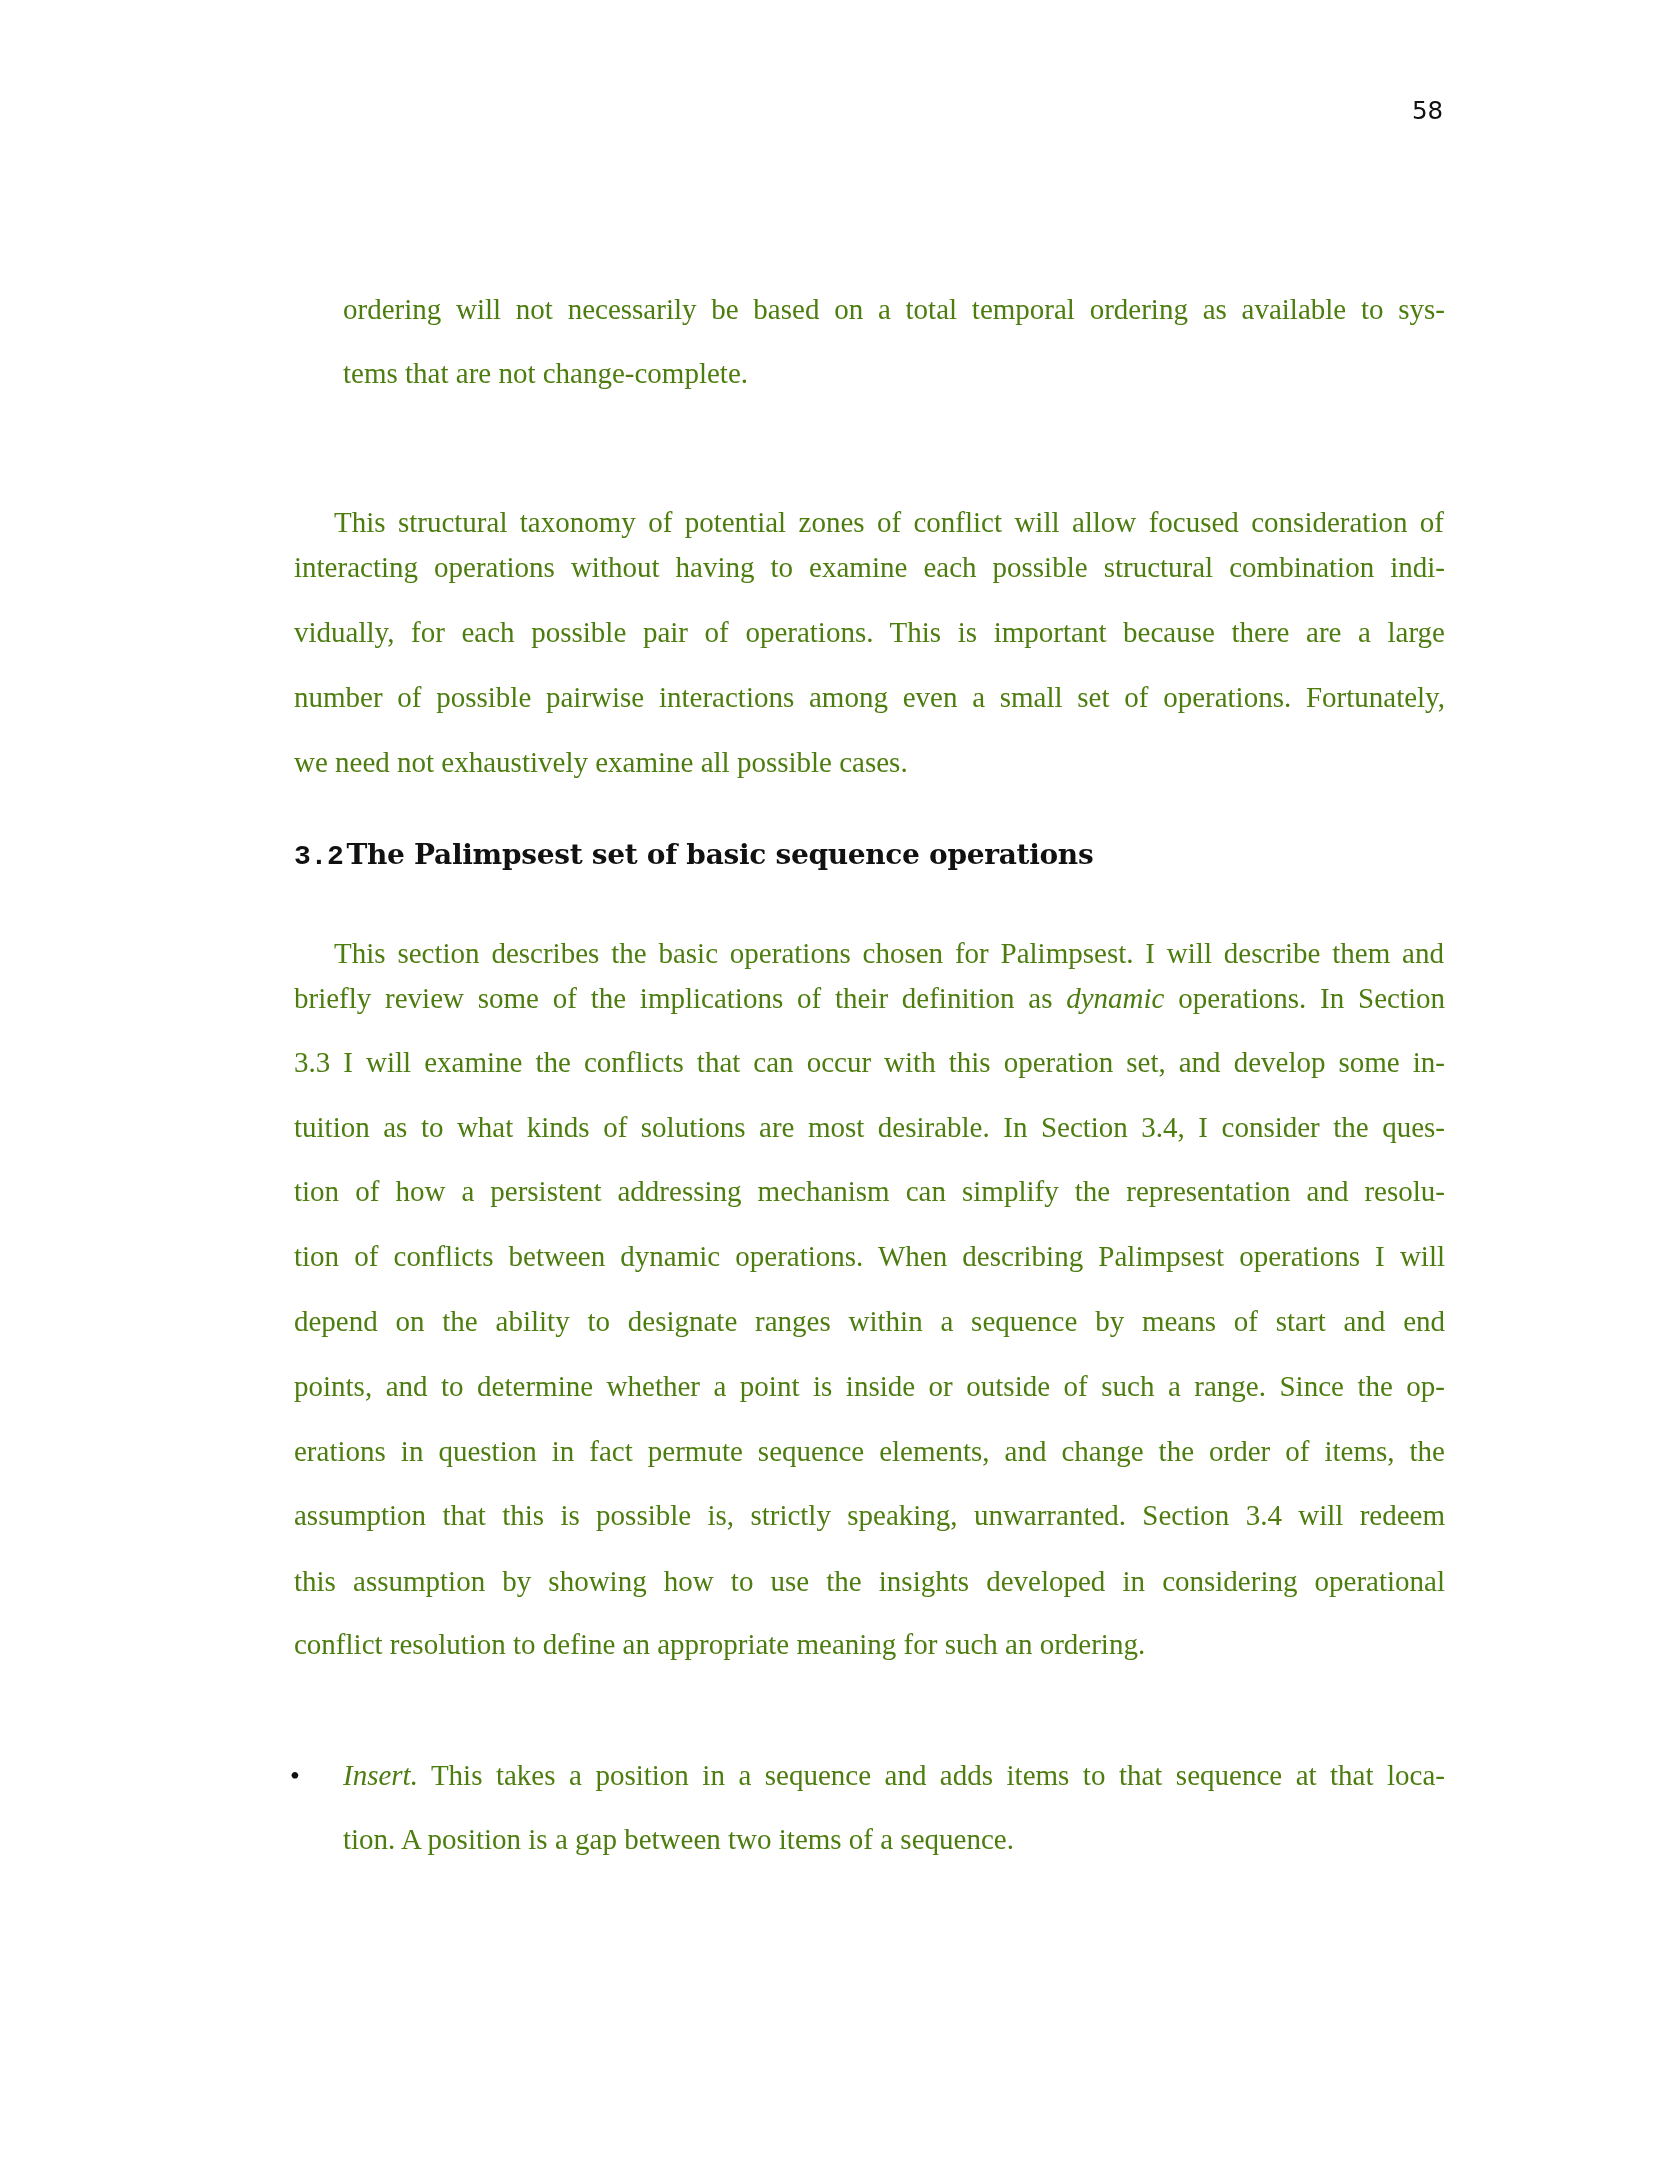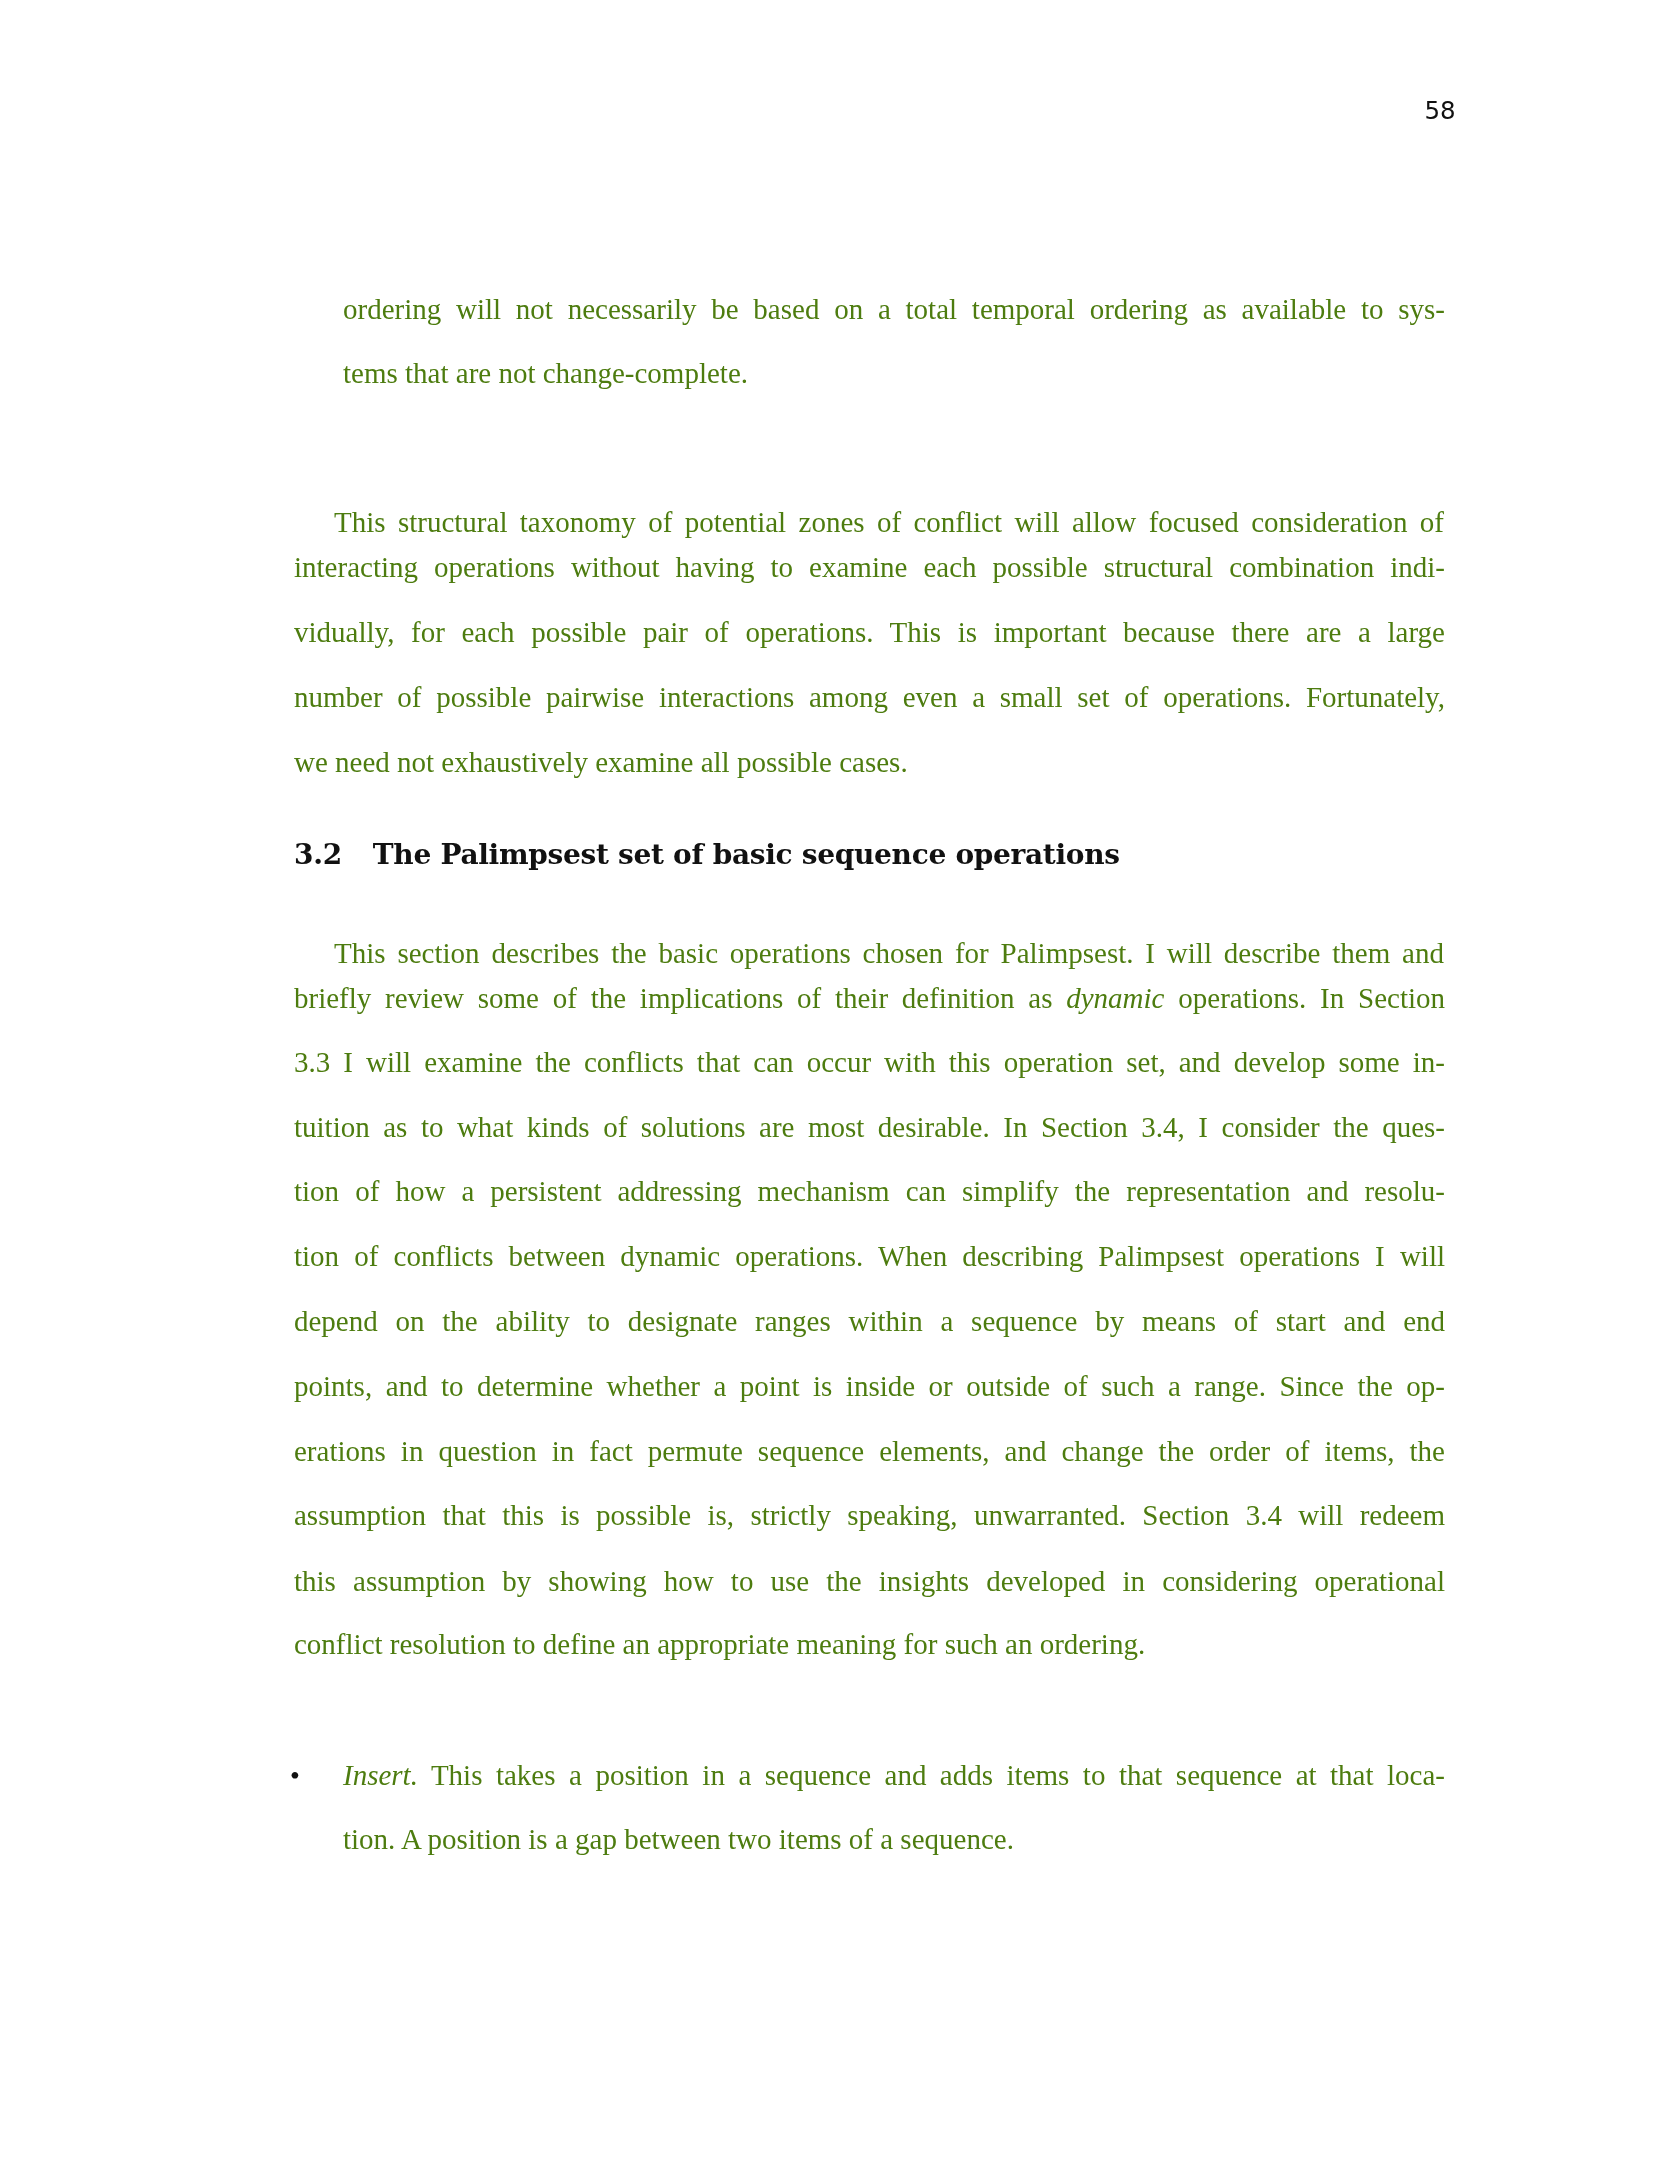--- a/index.html
+++ b/index.html
@@ -1,29 +1,29 @@
 <!DOCTYPE html>
 <html style="font-size:15px"><head>
 <meta charset="utf-8">
 <style>
   html, body { margin: 0; padding: 0; background: #ffffff; }
   body { width: 1680px; height: 2174px; position: relative; overflow: hidden; }
   .page { position: absolute; left: 0; top: 0; width: 1680px; height: 2174px; background: #fff; color: #111; }
-  .pnum { position: absolute; left: 1412px; width: 56px; top: 96px; text-align: center;
+  .pnum { position: absolute; left: 1412px; width: 56px; top: 96px; text-align: left;
           font-family: "DejaVu Sans", sans-serif; font-size: 24.5px; color: #111; }
   .ln { position: absolute; height: 38px; line-height: 38px; white-space: nowrap;
         font-family: "Liberation Serif", serif; font-size: 29px; color: #4d7c0f;
         text-align: justify; text-align-last: justify; }
   .ln.last { text-align-last: left; }
   .full { left: 294px; width: 1151px; }
   .ind  { left: 334px; width: 1110px; margin-top: 20px; }
   .blk  { left: 343px; width: 1102px; }
   .h2 { position: absolute; left: 294px; top: 836px; height: 38px; line-height: 38px; white-space: nowrap;
         font-family: "DejaVu Serif", serif; font-weight: bold; font-size: 28px; color: #111; letter-spacing: -0.3px; }
-  .h2 .num { margin-right: 31px; }
+  .h2 .num { margin-right: 3px; font-family: Liberation Mono, monospace; }
   .bullet { position: absolute; left: 290px; top: 1757px; font-family: "Liberation Serif", serif; font-size: 28px; line-height: 38px; }
   em { font-style: italic; }
 </style>
 </head>
 <body>
 
 <div class="page">
 
   <div class="pnum">58</div>
 

